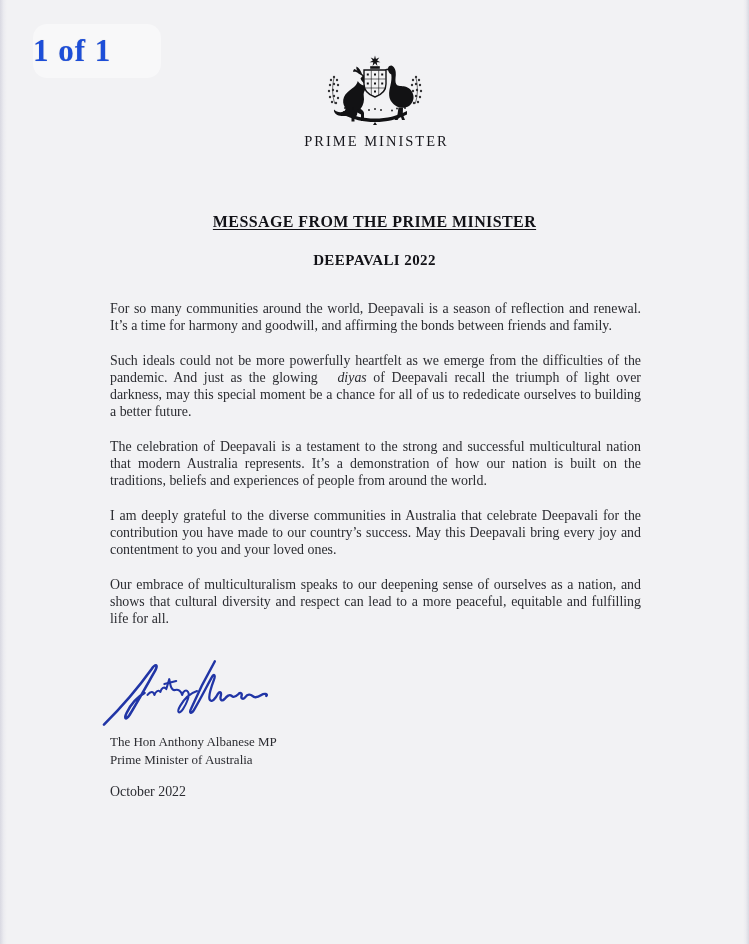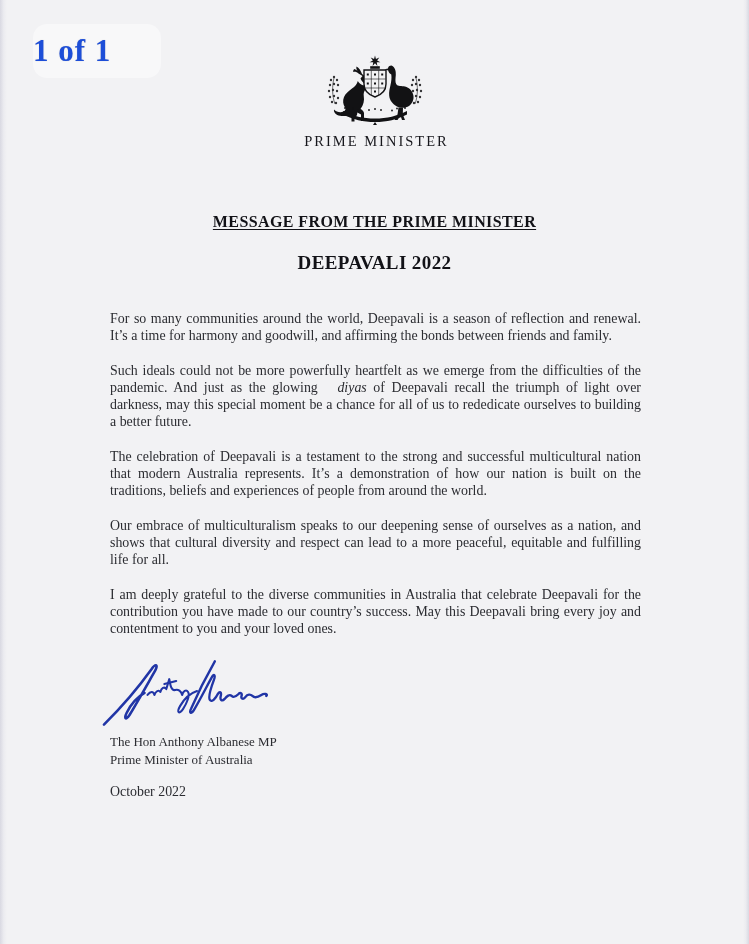--- a/index.html
+++ b/index.html
@@ -46,25 +46,25 @@
   .letter-title {
     position: absolute; left: 0; right: 0; top: 213px;
     text-align: center;
     font-size: 16px; font-weight: bold; letter-spacing: 0.4px;
     color: #121217;
   }
   .letter-title span { text-decoration: underline; text-underline-offset: 2px; }
   .letter-subtitle {
     position: absolute; left: 0; right: 0; top: 252px;
     text-align: center;
-    font-size: 19px; font-weight: bold; letter-spacing: 0.4px;
+    font-size: 15px; font-weight: bold; letter-spacing: 0.4px;
     color: #121217;
   }
   .letter-body {
-    position: absolute; left: 110px; top: 310px; width: 531px;
+    position: absolute; left: 110px; top: 300px; width: 531px;
     font-size: 13.9px; line-height: 17.3px;
     color: #2b2c31;
     text-align: justify;
   }
   .letter-body p { margin-bottom: 17px; }
   .letter-body .italic { font-style: italic; margin-left: 13px; }
   .signature-wrap {
     position: absolute; left: 98px; top: 653px;
     width: 198px; height: 78px;
   }
@@ -177,22 +177,22 @@
   <div class="letter-title">
     <span>MESSAGE FROM THE PRIME MINISTER</span>
   </div>
 
   <div class="letter-subtitle">DEEPAVALI 2022</div>
 
   <div class="letter-body" id="paragraphs-container">
       <p><span>For so many communities around the world, Deepavali is a season of reflection and renewal. It’s a time for harmony and goodwill, and affirming the bonds between friends and family.</span></p>
       <p><span>Such ideals could not be more powerfully heartfelt as we emerge from the difficulties of the pandemic. And just as the glowing </span><span class="italic">diyas</span><span> of Deepavali recall the triumph of light over darkness, may this special moment be a chance for all of us to rededicate ourselves to building a better future.</span></p>
       <p><span>The celebration of Deepavali is a testament to the strong and successful multicultural nation that modern Australia represents. It’s a demonstration of how our nation is built on the traditions, beliefs and experiences of people from around the world.</span></p>
+      <p><span>I am deeply grateful to the diverse communities in Australia that celebrate Deepavali for the contribution you have made to our country’s success. May this Deepavali bring every joy and contentment to you and your loved ones.</span></p>
       <p><span>Our embrace of multiculturalism speaks to our deepening sense of ourselves as a nation, and shows that cultural diversity and respect can lead to a more peaceful, equitable and fulfilling life for all.</span></p>
-      <p><span>I am deeply grateful to the diverse communities in Australia that celebrate Deepavali for the contribution you have made to our country’s success. May this Deepavali bring every joy and contentment to you and your loved ones.</span></p>
     </div>
 
   <div class="signature-wrap">
     <svg id="signature-svg" width="198" height="78" viewBox="0 0 200 78" style="color: rgb(33, 53, 166);">
       <g fill="none" stroke="currentColor" stroke-linecap="round" stroke-linejoin="round">
         <path stroke-width="2.6" d="M6 72 C26 52 44 30 54 16 C58 10 61 11 58 17 C50 31 40 49 32 62 C28 68 26 66 29 60 C33 52 40 44 47 40"></path>
         <path stroke-width="2.1" d="M50 42 C53 38 56 38 57 42 C58 39 61 36 63 39 C64 35 67 33 69 36 L72 26 C73 32 74 38 78 37 C81 36 84 38 85 42 C86 38 89 36 91 39 C93 42 90 50 86 56 C82 62 79 60 83 53 C87 46 94 40 100 38"></path>
         <path stroke-width="2.1" d="M67 31 L79 28"></path>
         <path stroke-width="2.4" d="M118 8 C110 22 100 42 94 56 C92 60 94 62 97 57 C103 47 110 33 115 24 C117 20 119 22 117 27 C114 35 111 44 113 47 C115 50 119 45 121 41 C123 38 125 39 124 43 C123 47 125 49 128 46 C130 43 133 41 135 43 C137 45 140 43 142 41 C143 39 146 40 145 43 C144 46 147 47 149 44 C151 41 154 41 156 43 C158 45 162 44 165 42 C168 40 172 41 170 43"></path>
       </g>

